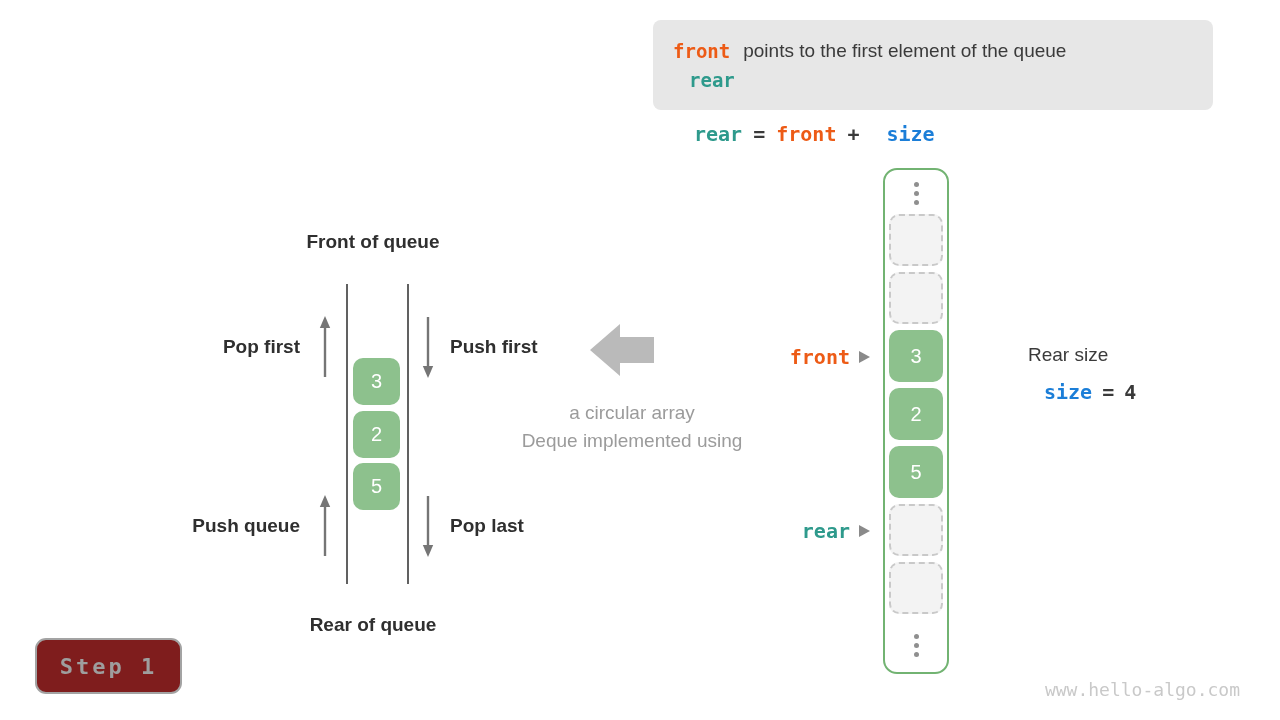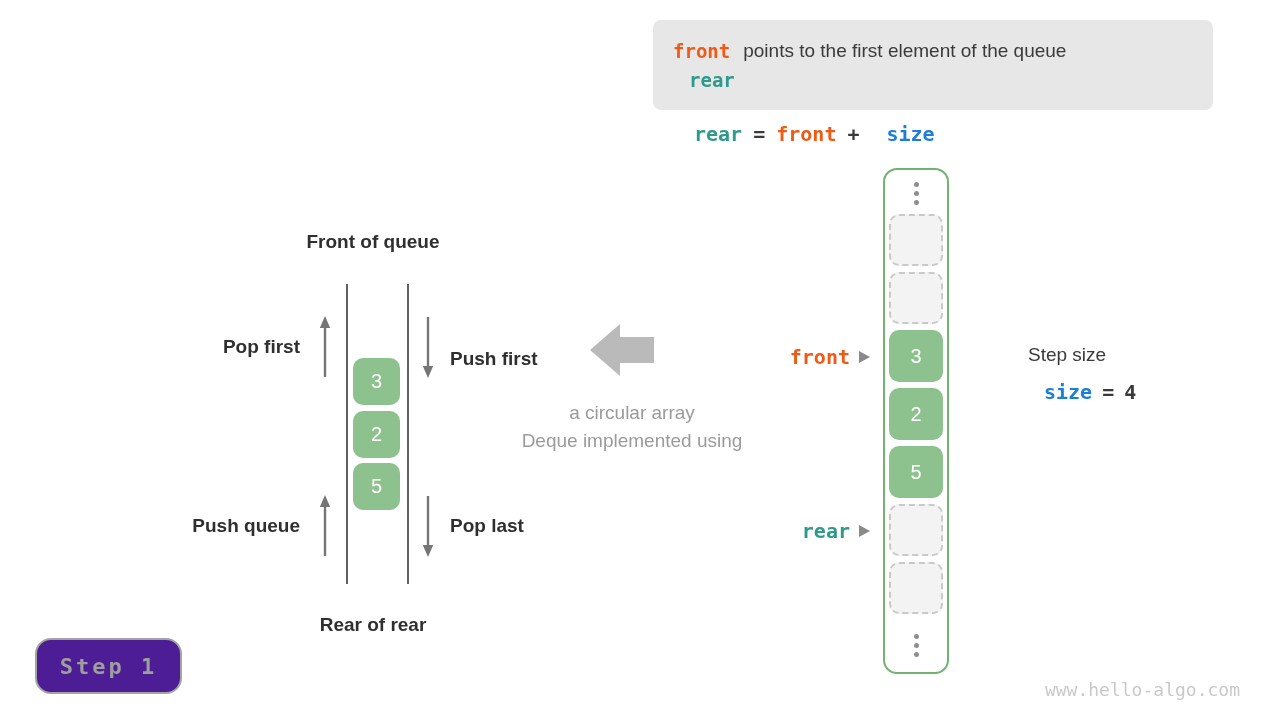--- a/index.html
+++ b/index.html
@@ -51,22 +51,22 @@
   .pointer{height:26px;display:flex;justify-content:flex-end;align-items:center;gap:9px;width:170px;left:700px;}
   .pointer .ptxt{font-size:20px;}
   .tri-right{width:0;height:0;border-left:11px solid #8a8a8a;border-top:6px solid transparent;border-bottom:6px solid transparent;}
 
   
   .qs-title{left:1028px;top:344px;font-size:19px;color:#3a3a3a;}
   .qs-eq{left:1028px;top:380px;display:flex;align-items:center;gap:10px;font-size:20px;}
 
   
   .step-btn{
-    left:35px;top:638px;width:147px;height:56px;background:#4c1d95;
-    border:2px solid #a3a3a3;border-radius:16px;box-sizing:border-box;
+    left:35px;top:638px;width:147px;height:56px;background:#7f1d1d;
+    border:2px solid #a3a3a3;border-radius:11px;box-sizing:border-box;
     display:flex;align-items:center;justify-content:center;
     font-family:"DejaVu Sans Mono",monospace;font-weight:bold;
     font-size:22px;color:#9e9e9e;letter-spacing:3px;
   }
 
   .watermark{
     left:1040px;top:679px;width:200px;text-align:right;
     font-family:"DejaVu Sans Mono",monospace;font-size:18px;color:#c9c9c9;
   }
 </style>
@@ -111,25 +111,25 @@
 <svg class="abs" style="left:318px;top:495px;" width="14" height="62" viewBox="0 0 14 62">
   <line x1="7" y1="61" x2="7" y2="9" stroke="#757575" stroke-width="2.4"></line>
   <polygon points="7,0 1.8,12 12.2,12" fill="#757575"></polygon>
 </svg>
 <svg class="abs" style="left:421px;top:495px;" width="14" height="62" viewBox="0 0 14 62">
   <line x1="7" y1="1" x2="7" y2="53" stroke="#757575" stroke-width="2.4"></line>
   <polygon points="7,62 1.8,50 12.2,50" fill="#757575"></polygon>
 </svg>
 
 <div class="abs op-label" style="left:120px;top:336px;width:180px;text-align:right;">Pop first</div>
-<div class="abs op-label" style="left:450px;top:348px;width:200px;">Push first</div>
+<div class="abs op-label" style="left:450px;top:336px;width:200px;">Push first</div>
 <div class="abs op-label" style="left:120px;top:515px;width:180px;text-align:right;">Push queue</div>
 <div class="abs op-label" style="left:450px;top:515px;width:200px;">Pop last</div>
 
-<div class="abs hd-label" style="left:253px;top:614px;width:240px;">Rear of rear</div>
+<div class="abs hd-label" style="left:253px;top:614px;width:240px;">Rear of queue</div>
 
 <svg class="abs" style="left:590px;top:323px;" width="64" height="55" viewBox="0 0 64 55">
   <polygon points="0,27 30,1 30,14 64,14 64,40 30,40 30,53" fill="#bababa"></polygon>
 </svg>
 <div class="abs caption" style="left:472px;top:399px;width:320px;">
   <div>a circular array</div>
   <div>Deque implemented using</div>
 </div>
 
 <div class="abs array-col">
@@ -154,21 +154,21 @@
 
 <div class="abs pointer" style="top:344px;">
   <span class="mono ptxt tok-orange">front</span>
   <span class="tri-right"></span>
 </div>
 <div class="abs pointer" style="top:518px;">
   <span class="mono ptxt tok-teal">rear</span>
   <span class="tri-right"></span>
 </div>
 
-<div class="abs qs-title">Step size</div>
+<div class="abs qs-title">Rear size</div>
 <div class="abs qs-eq">
   <span class="mono tok-blue">size</span>
   <span class="mono dark">=</span>
   <span class="mono dark">4</span>
 </div>
 
 <div class="abs step-btn">Step 1</div>
 
 <div class="abs watermark">www.hello-algo.com</div>
 

